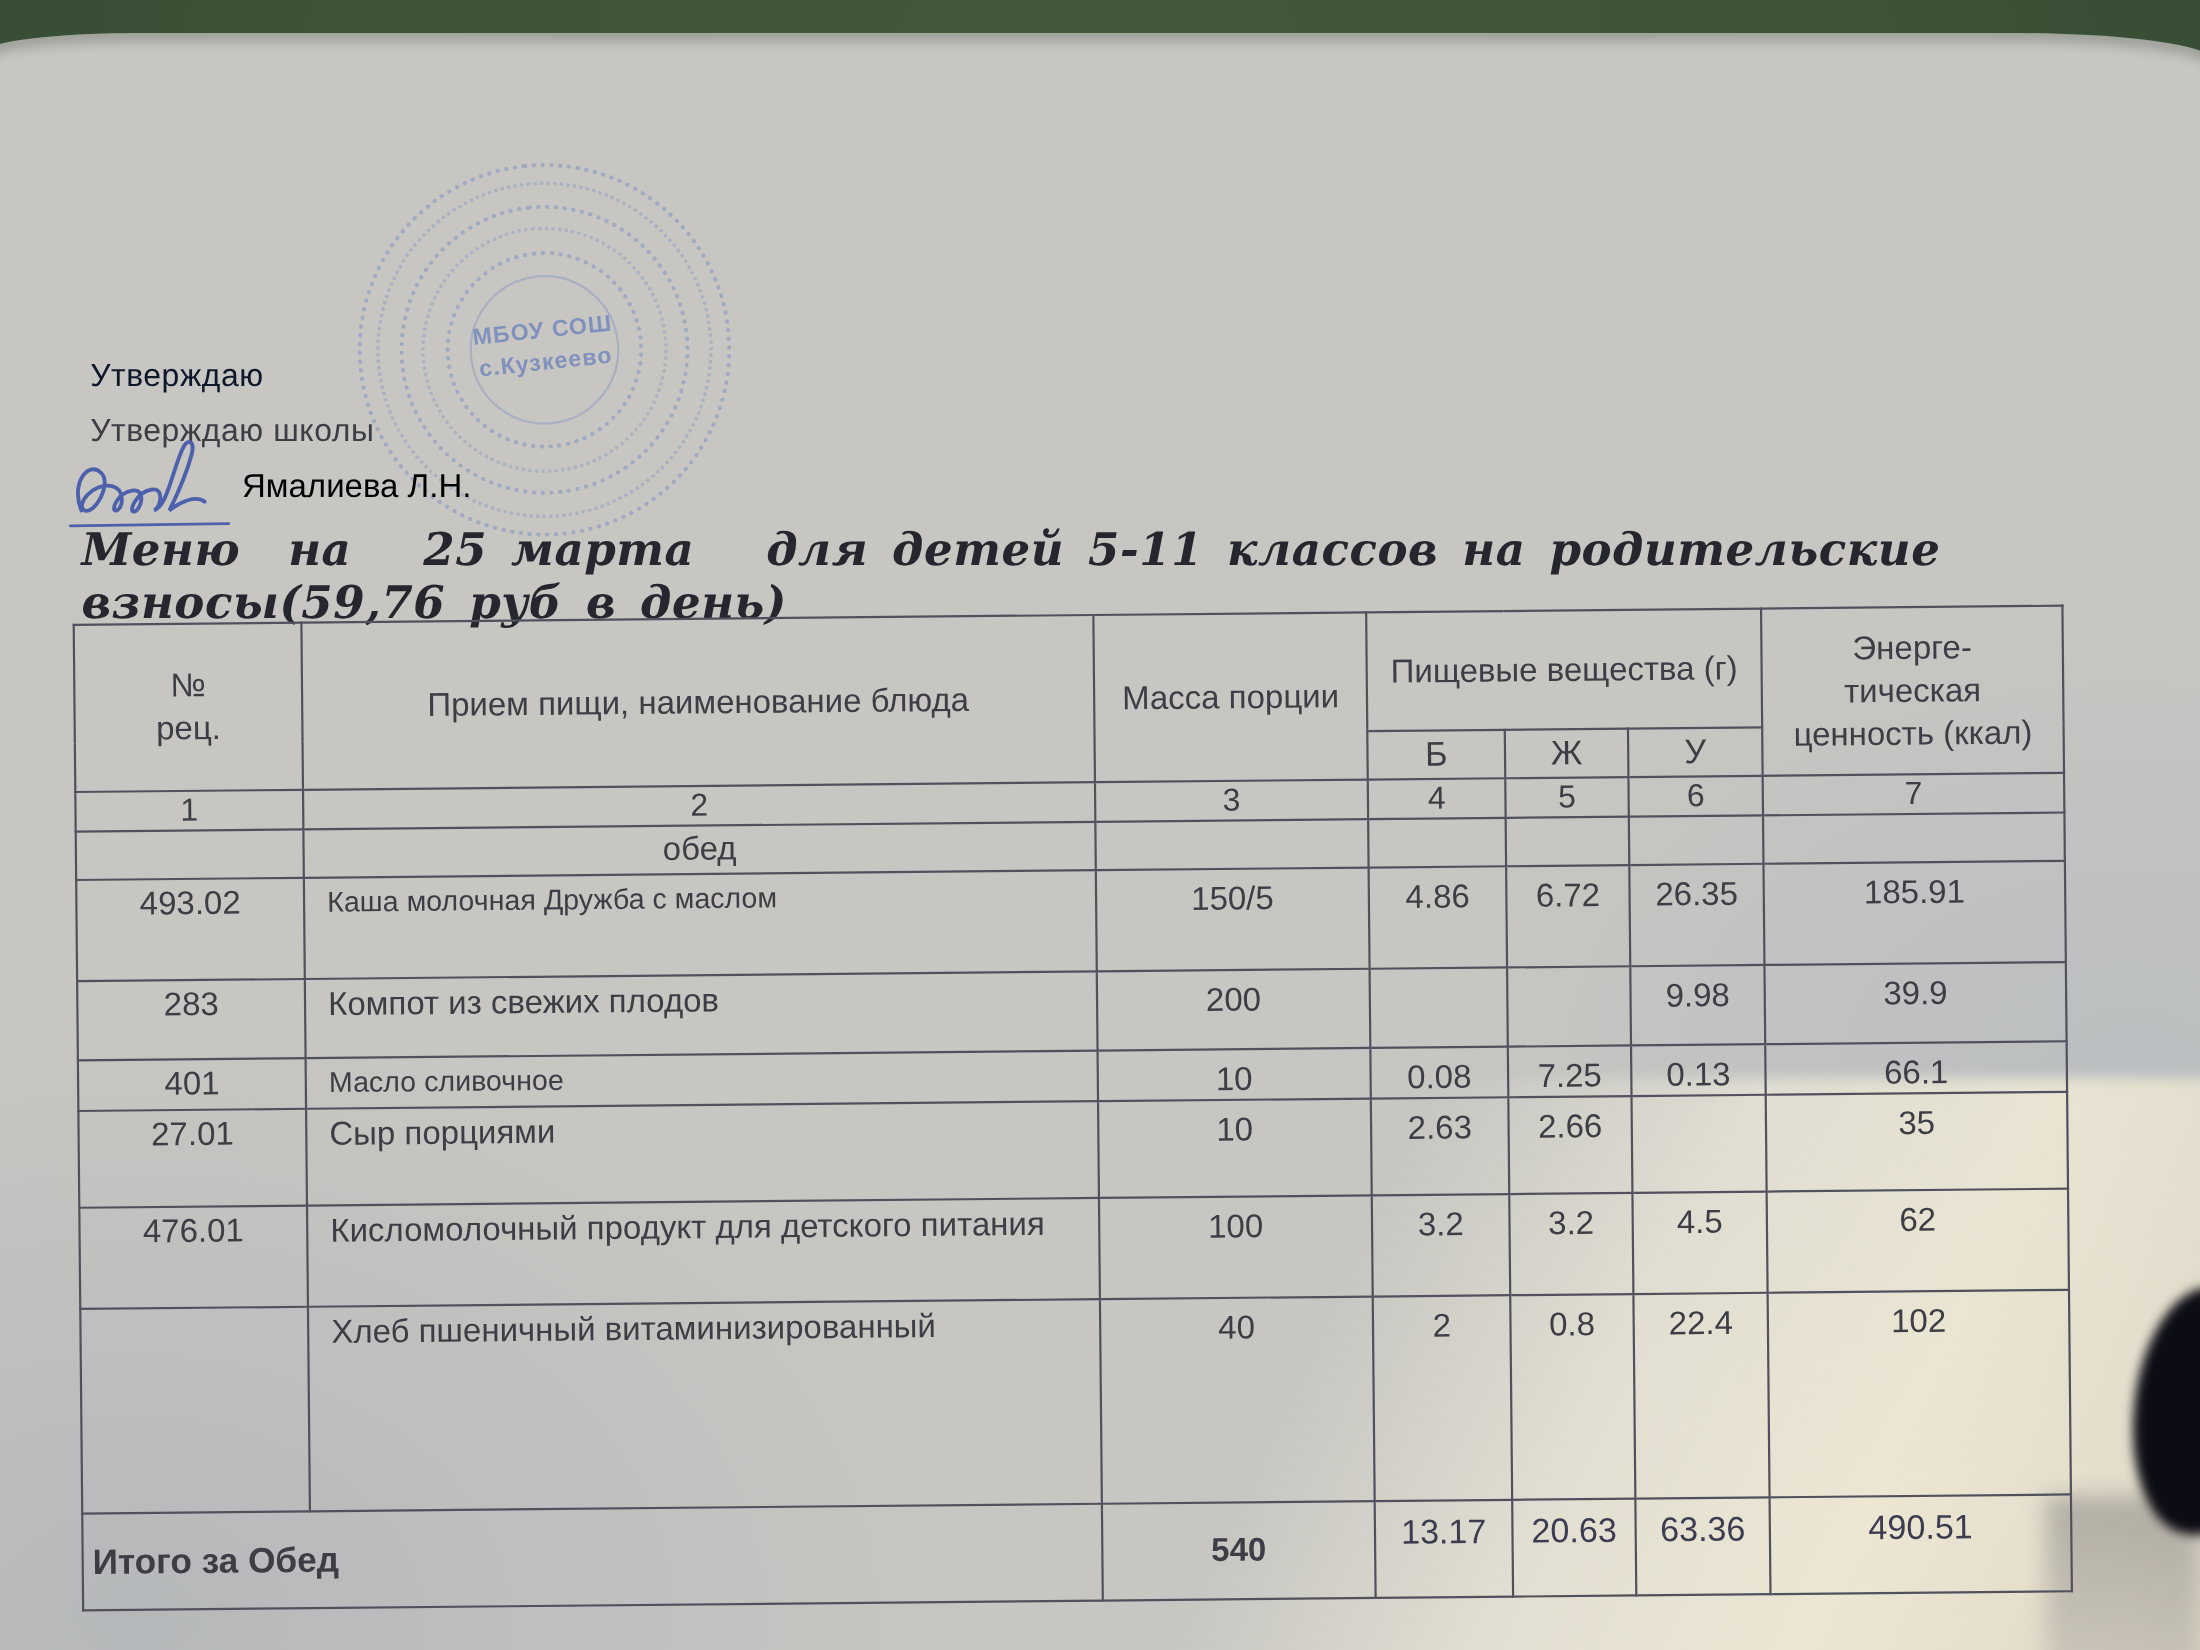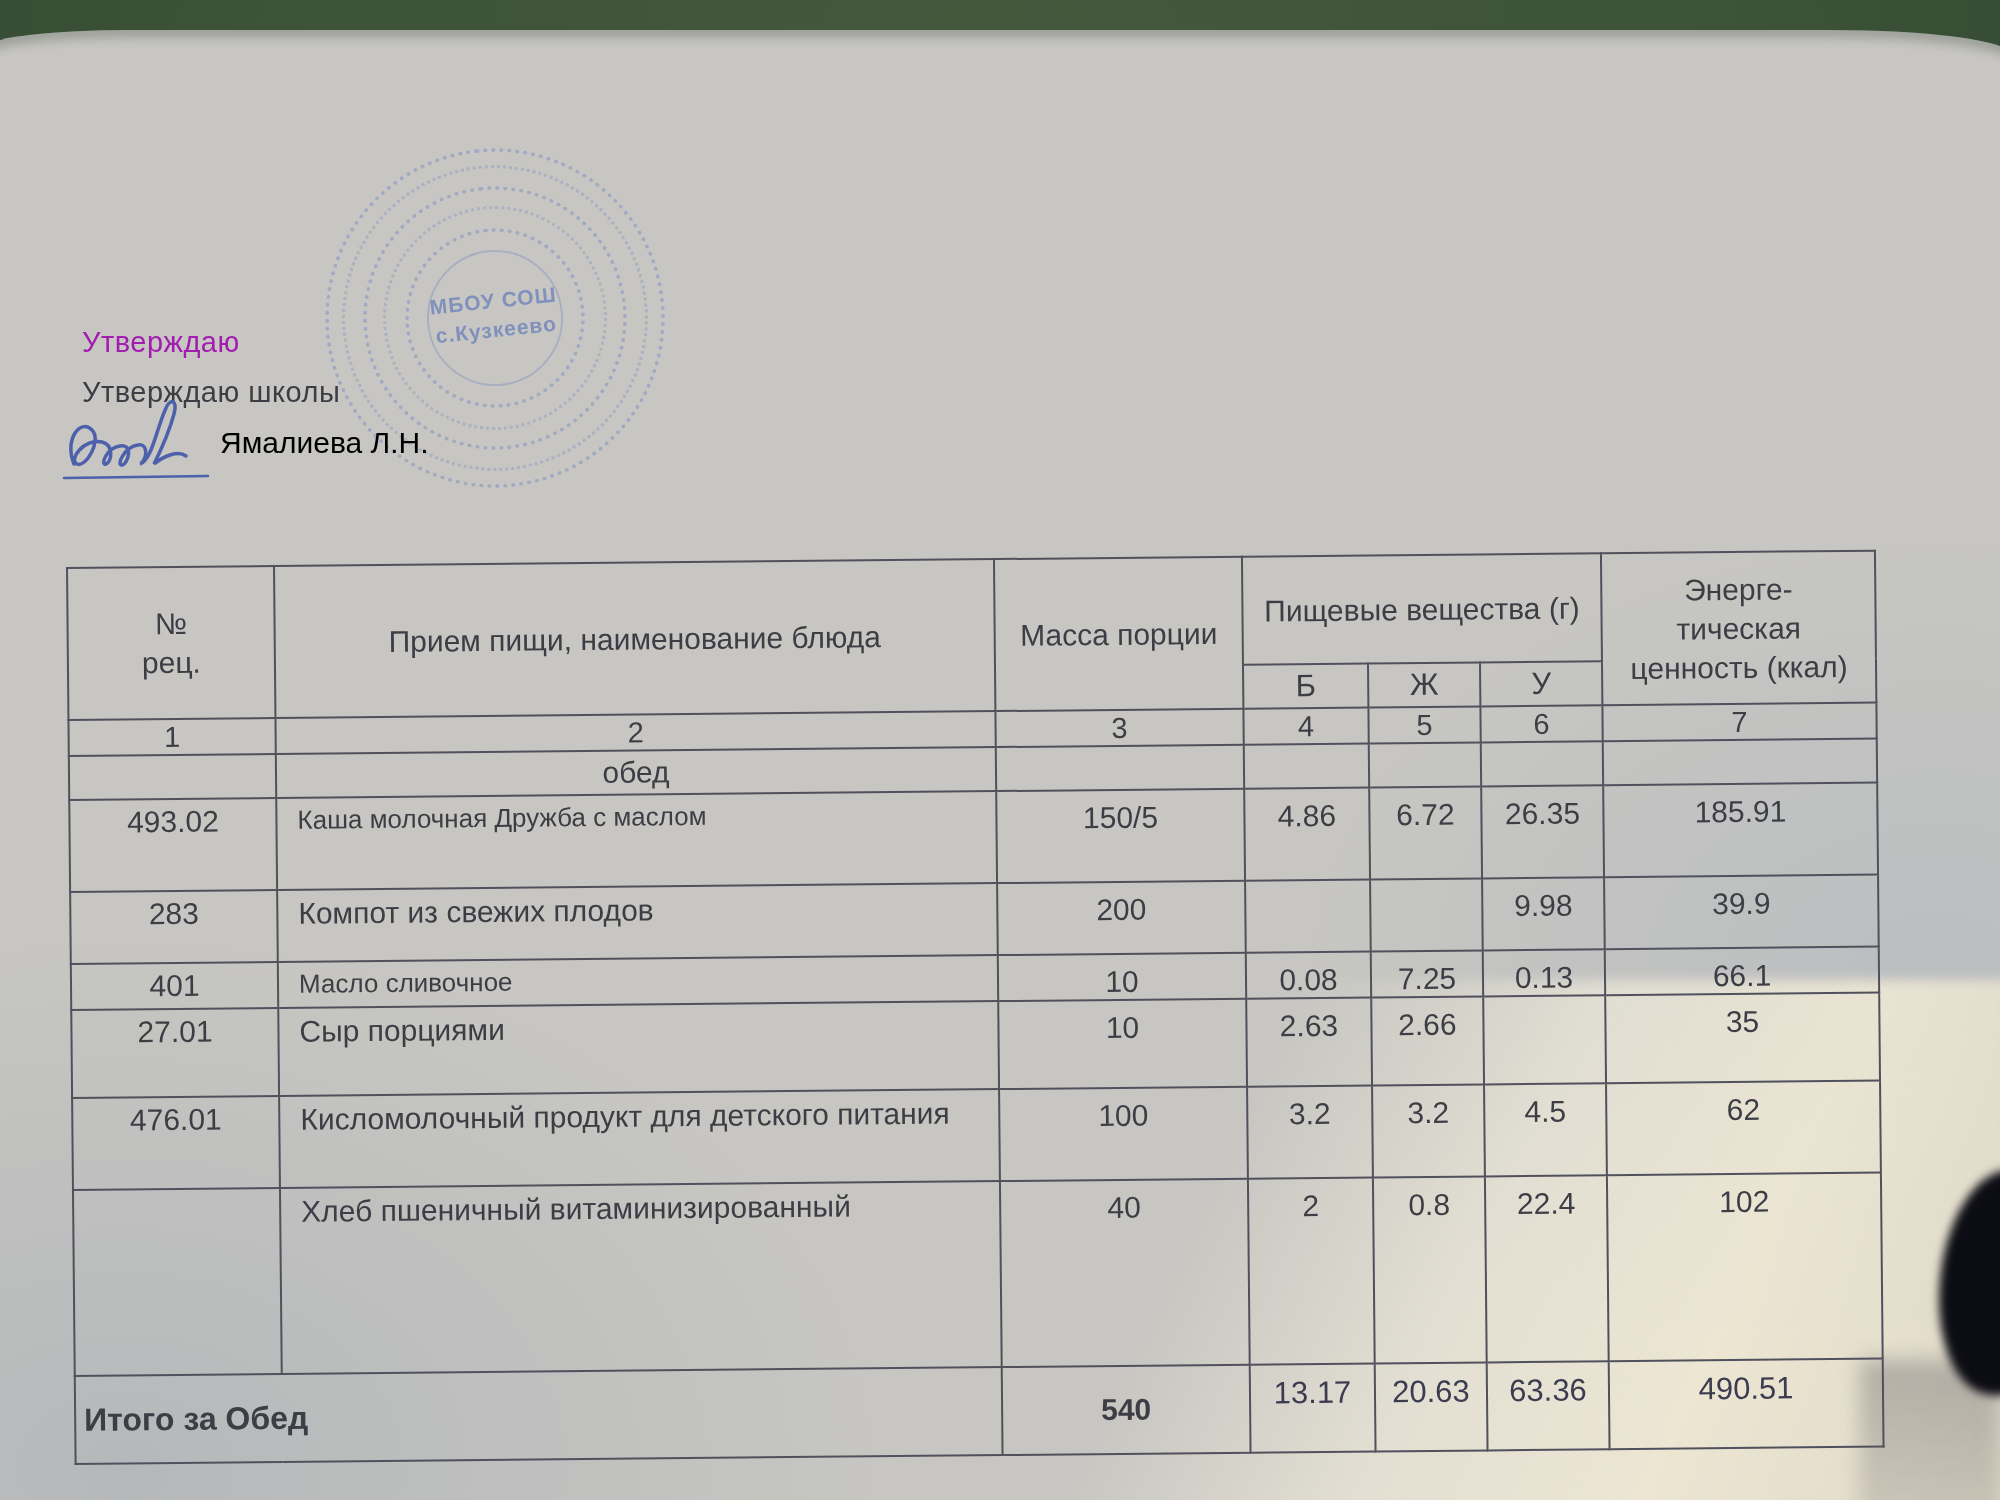--- a/index.html
+++ b/index.html
@@ -29,21 +29,21 @@
   .shade-br { left:1870px; top:1330px; width:140px; height:170px;
     background: linear-gradient(180deg, rgba(60,60,72,.30), rgba(60,60,72,.12));
     filter: blur(10px); }
   
   .finger {
     position:absolute; left:1940px; top:1170px; width:120px; height:225px;
     background:#0c0c14; border-radius:50% 40% 45% 55%;
     filter: blur(5px); transform: rotate(8deg);
   }
   
-  .approve1 { position:absolute; left:92px; top:296px; font-size:29px; color:#a21caf; letter-spacing:.5px; }
+  .approve1 { position:absolute; left:92px; top:296px; font-size:29px; color:#0f172a; letter-spacing:.5px; }
   .approve2 { position:absolute; left:92px; top:346px; font-size:29px; color:#3d3d45; letter-spacing:.5px; }
   .sig { position:absolute; left:66px; top:362px; z-index:3; }
   .sig-name { position:absolute; left:230px; top:396px; font-size:30px; color:#000000; z-index:3; }
   
   .stamp { position:absolute; left:335px; top:118px; width:340px; height:340px; z-index:1; opacity:.85; transform:rotate(-6deg); }
   .stamp .ring { position:absolute; border-radius:50%; border-style:dotted; border-color:rgba(118,140,194,.55); }
   .stamp .r1 { left:0; top:0; width:340px; height:340px; border-width:4px; }
   .stamp .r2 { left:17px; top:17px; width:306px; height:306px; border-width:3px; border-color:rgba(118,140,194,.42);}
   .stamp .r3 { left:38px; top:38px; width:264px; height:264px; border-width:4px; }
   .stamp .r4 { left:58px; top:58px; width:224px; height:224px; border-width:3px; border-color:rgba(118,140,194,.40);}
@@ -107,20 +107,21 @@
   </div>
 
   <div class="approve1">Утверждаю</div>
   <div class="approve2">Утверждаю школы</div>
   <svg class="sig" width="170" height="100" viewBox="0 0 170 100">
     <path d="M18,72 C8,48 24,26 36,38 C46,48 30,76 21,72 C12,68 28,46 46,50 C58,53 56,70 50,72 C44,74 50,56 64,54 C78,52 72,72 66,73 C60,74 68,55 82,53 C94,51 90,70 84,72 C96,68 100,38 110,16 C114,6 122,8 118,22 C112,44 102,64 98,72 C108,64 122,58 130,64" stroke="#4d60ab" stroke-width="3.5" fill="none" stroke-linecap="round"></path>
     <path d="M8,86 L152,84" stroke="#4d60ab" stroke-width="2.5" fill="none" stroke-linecap="round"></path>
   </svg>
   <div class="sig-name">Ямалиева Л.Н.</div>
 
+  <div class="doc-title">Меню  на   25 марта   для детей 5-11 классов на родительские взносы(59,76 руб в день)</div>
 
   <div class="tbl-wrap">
     <table>
       <colgroup>
         <col class="c1">
           <col class="c2">
           <col class="c3">
           <col class="c4">
           <col class="c5">
           <col class="c6">

